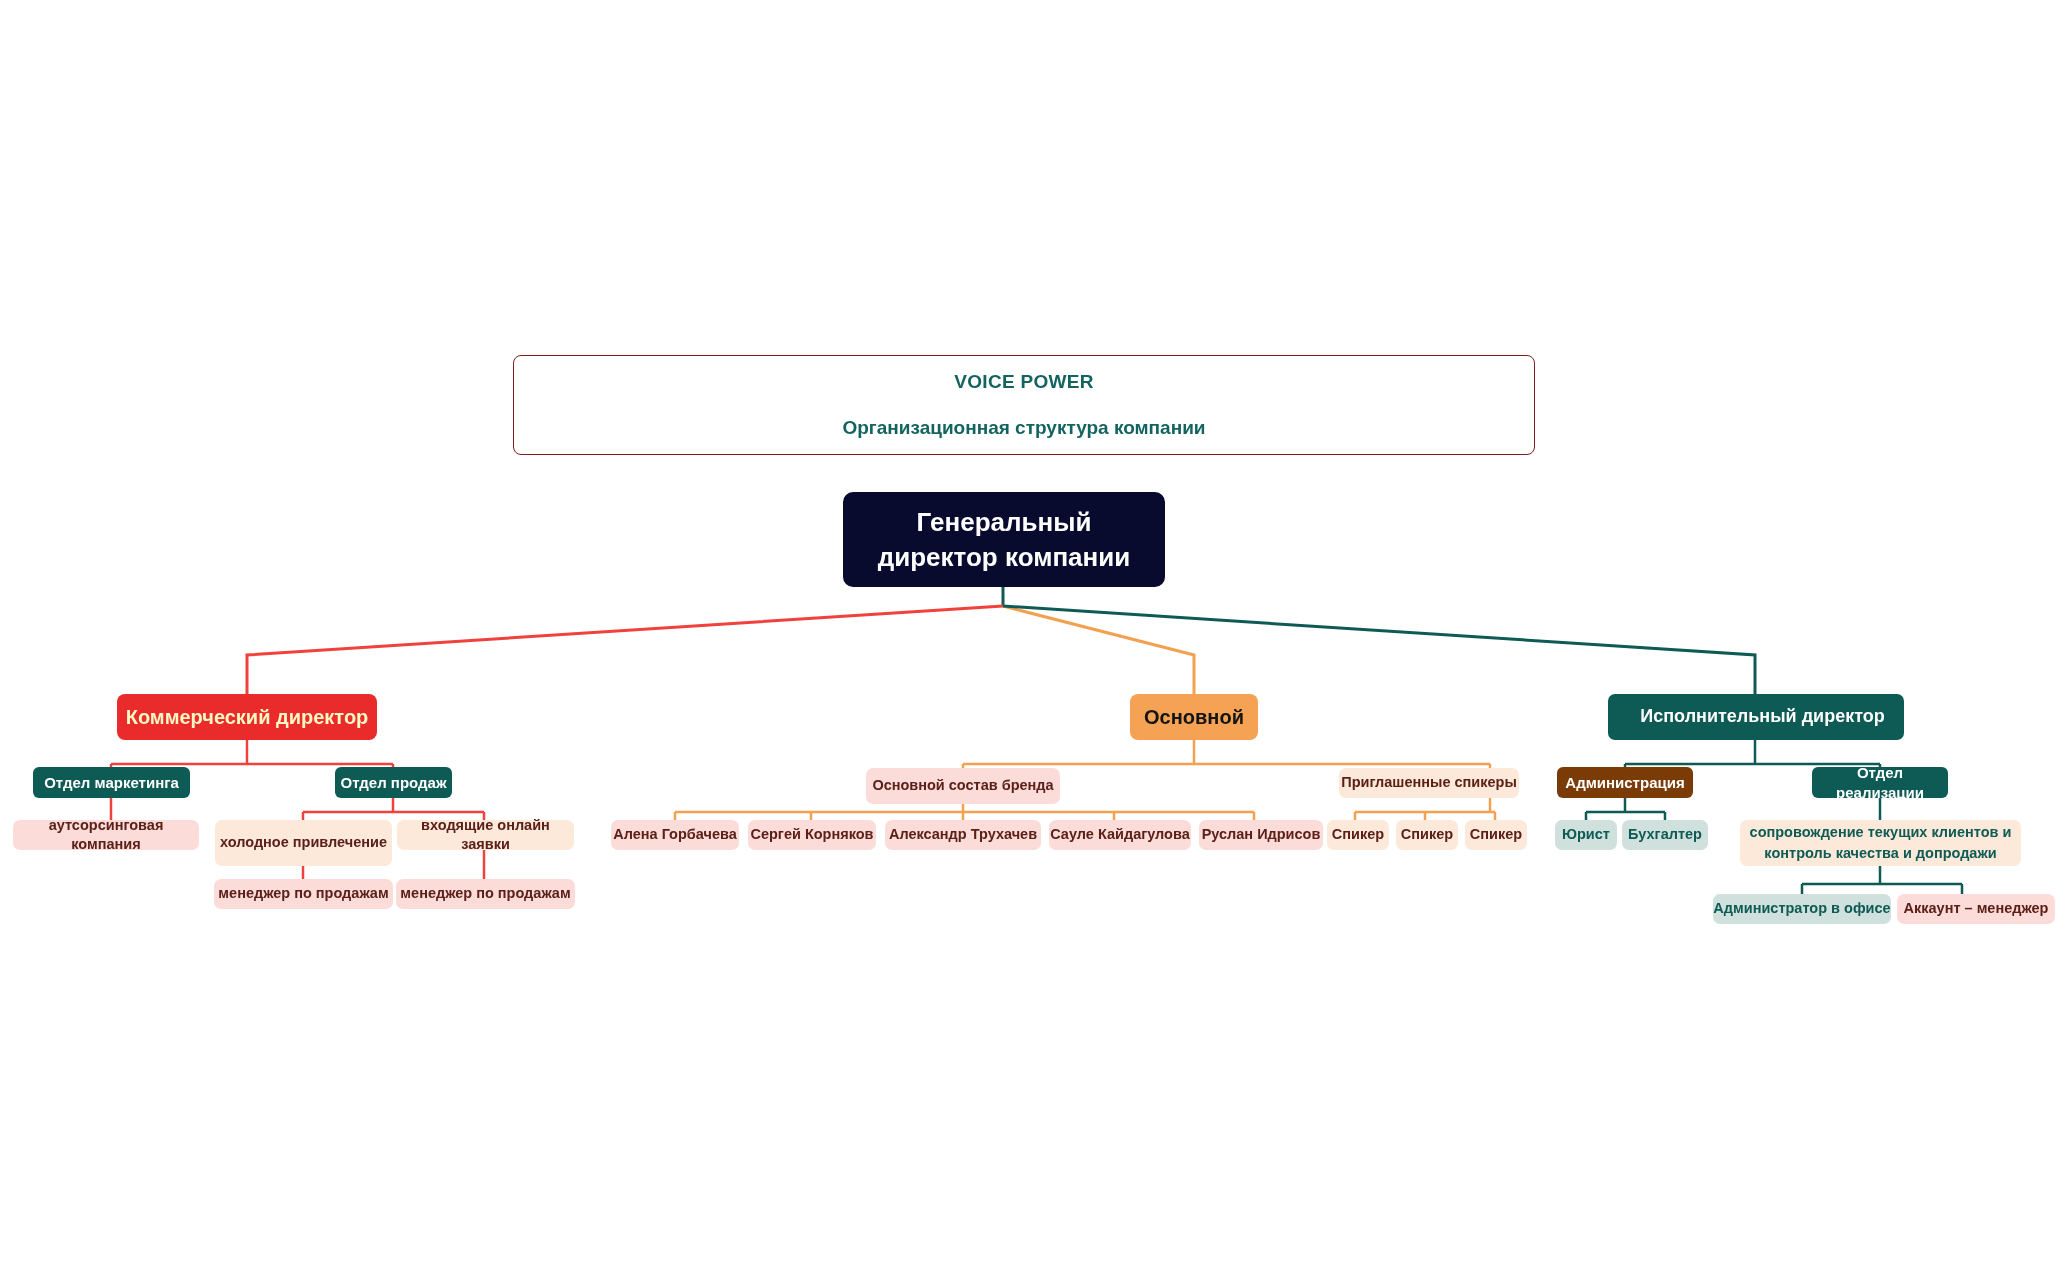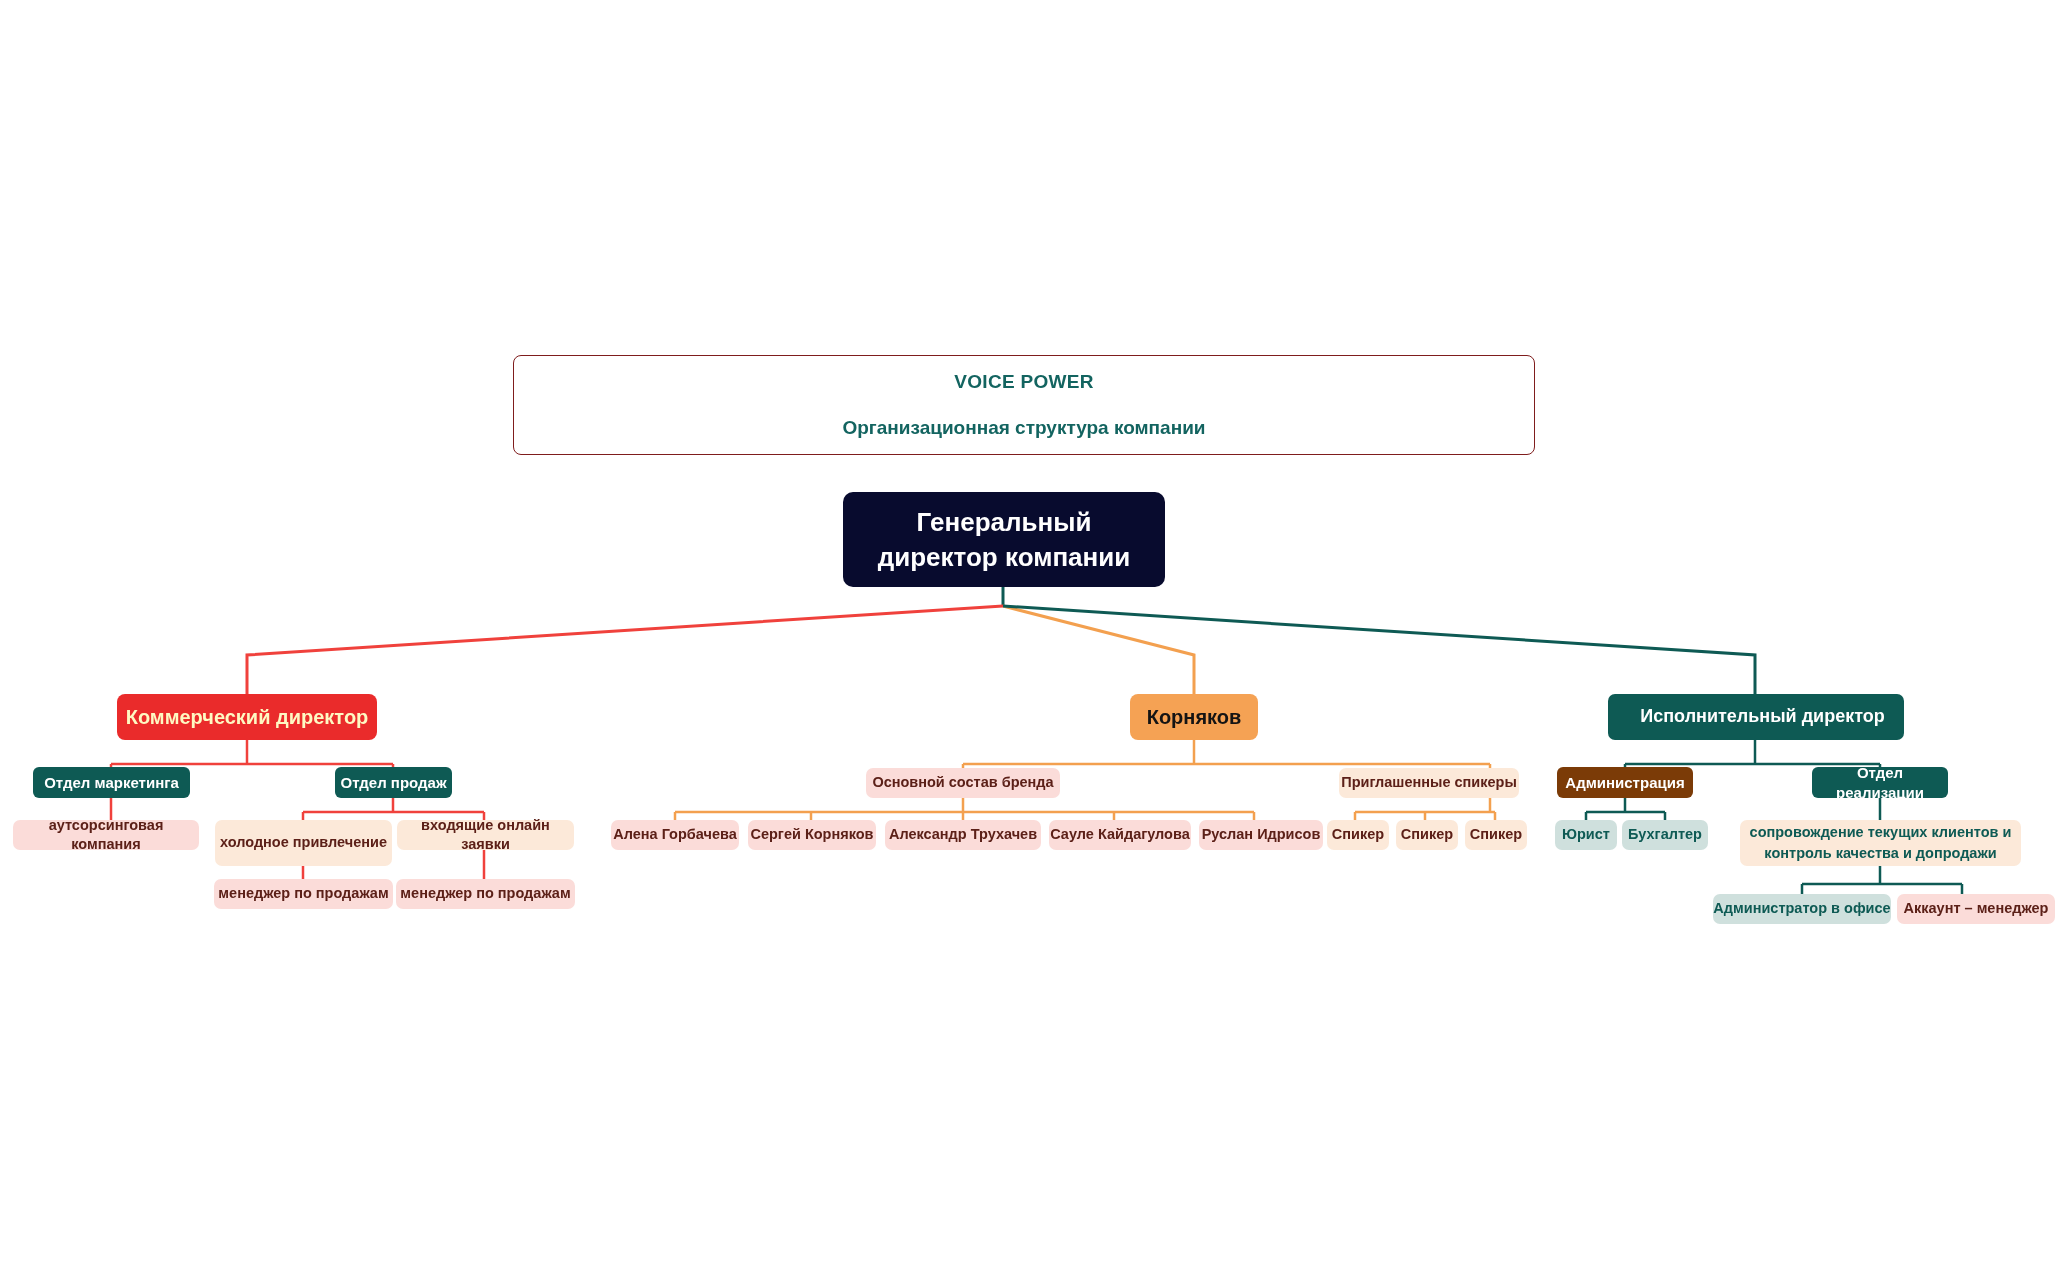--- a/index.html
+++ b/index.html
@@ -224,23 +224,23 @@
   <div class="node n-pink" style="left:13px; top:820px; width:186px; height:30px;">аутсорсинговая компания</div>
 
   <div class="node n-peach" style="left:215px; top:820px; width:177px; height:46px;">холодное привлечение</div>
 
   <div class="node n-peach" style="left:397px; top:820px; width:177px; height:30px;">входящие онлайн заявки</div>
 
   <div class="node n-pink" style="left:214px; top:879px; width:179px; height:30px;">менеджер по продажам</div>
 
   <div class="node n-pink" style="left:396px; top:879px; width:179px; height:30px;">менеджер по продажам</div>
 
-  <div class="node n-orange" style="left:1130px; top:694px; width:128px; height:46px;">Корняков</div>
-
-  <div class="node n-pink" style="left:866px; top:768px; width:194px; height:30px;">Основной состав бренда</div>
+  <div class="node n-orange" style="left:1130px; top:694px; width:128px; height:46px;">Основной</div>
+
+  <div class="node n-pink" style="left:866px; top:768px; width:194px; height:36px;">Основной состав бренда</div>
 
   <div class="node n-peach" style="left:1339px; top:768px; width:180px; height:30px;">Приглашенные спикеры</div>
 
   <div class="node n-pink" style="left:611px; top:820px; width:128px; height:30px;">Алена Горбачева</div>
 
   <div class="node n-pink" style="left:748px; top:820px; width:128px; height:30px;">Сергей Корняков</div>
 
   <div class="node n-pink" style="left:885px; top:820px; width:156px; height:30px;">Александр Трухачев</div>
 
   <div class="node n-pink" style="left:1049px; top:820px; width:142px; height:30px;">Сауле Кайдагулова</div>

